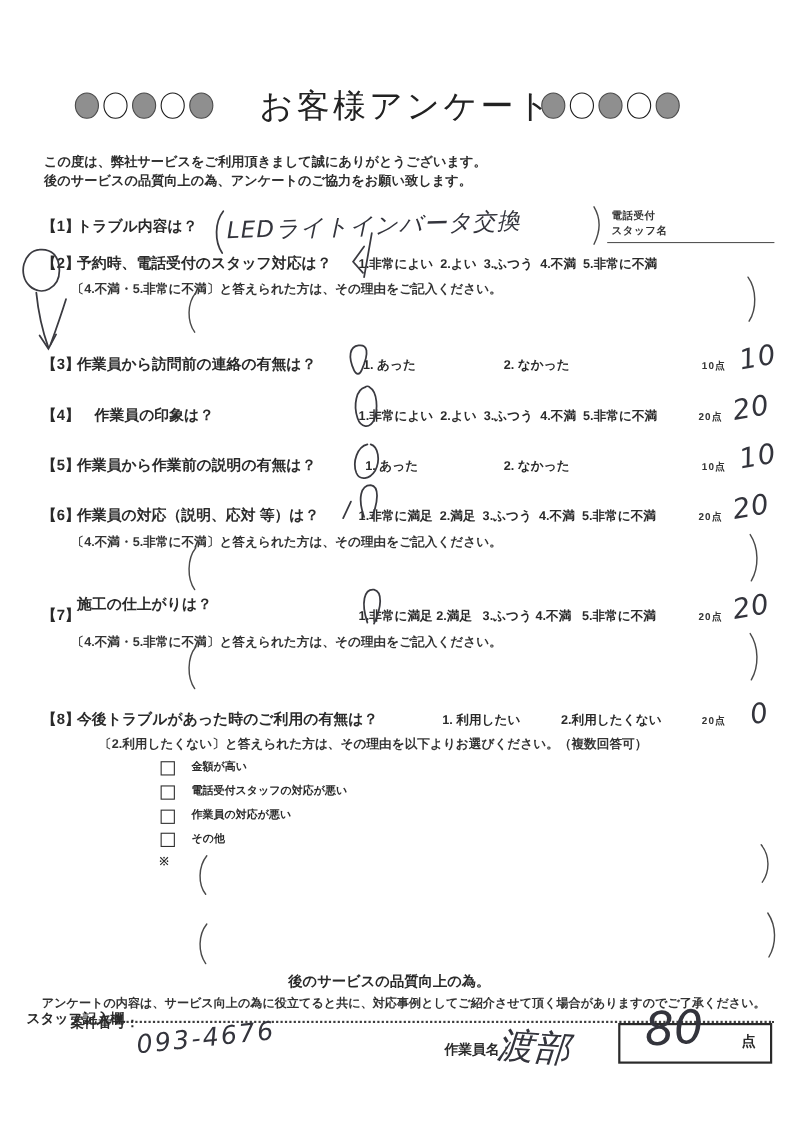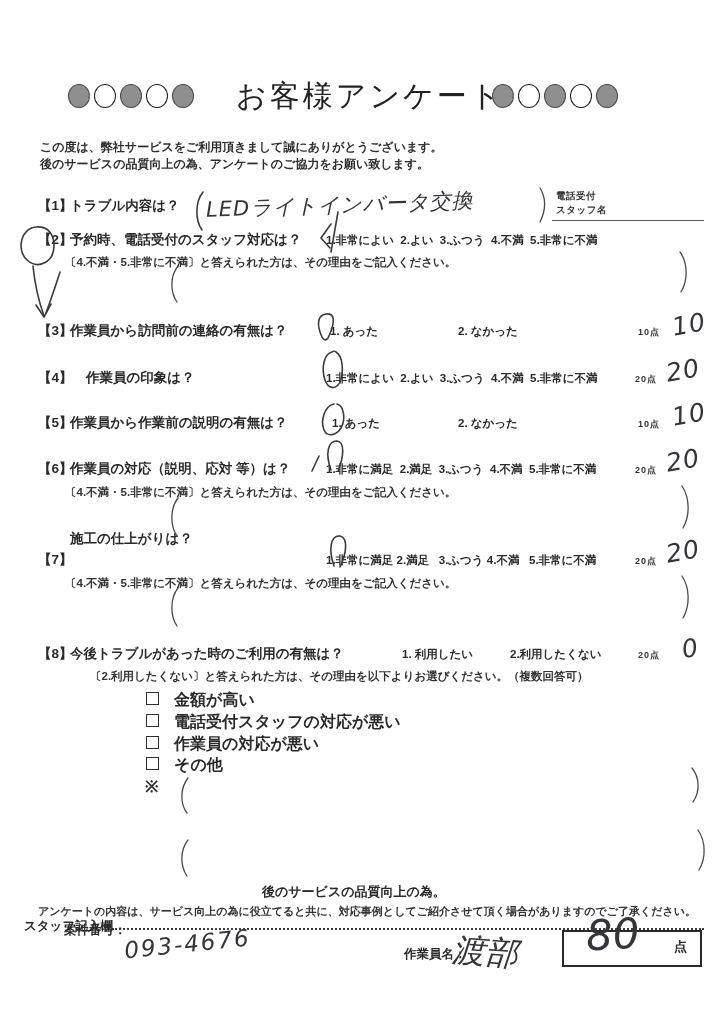--- a/index.html
+++ b/index.html
@@ -10,21 +10,21 @@
   .abs{position:absolute;white-space:pre;}
   .title{font-size:30px;font-weight:500;letter-spacing:3px;color:#222;}
   .introline{font-size:12px;font-weight:700;color:#2e2e2e;}
   .qno{font-size:13.5px;font-weight:700;color:#2a2a2a;}
   .qtext{font-size:13.5px;font-weight:700;color:#2a2a2a;}
   .opts{font-size:11.5px;font-weight:700;color:#2a2a2a;}
   .note{font-size:11.5px;font-weight:600;color:#333;}
   .tiny{font-size:9.5px;font-weight:600;color:#333;letter-spacing:0.5px;}
   .pts{font-size:9px;font-weight:600;color:#333;letter-spacing:1px;}
   .chk{width:11px;height:11px;border:1.5px solid #2f2f2f;background:#fff;}
-  .chklabel{font-size:16px;font-weight:700;color:#2a2a2a;}
+  .chklabel{font-size:10px;font-weight:700;color:#2a2a2a;}
   .hand{font-family:"DejaVu Sans", sans-serif;color:#33343c;font-style:italic;}
   .hand-num{font-size:25px;transform:rotate(-10deg);letter-spacing:1px;}
   .circrow{display:flex;gap:4px;}
   .circ{width:20px;height:22px;border-radius:50%;}
   .circ.filled{background:#8f8f8f;border:1.5px solid #4a4a4a;}
   .circ.open{background:#ffffff;border:1.8px solid #1d1d1d;}
   .underline{border-bottom:1.3px solid #555;}
   .dotline{border-top:2.4px dotted #3d3d3d;}
   .scorebox{border:2.5px solid #2a2a2a;background:#fff;}
   svg.overlay{position:absolute;left:0;top:0;pointer-events:none;}
@@ -91,21 +91,21 @@
   <div class="abs hand hand-num" style="left:672px;top:400px;">10</div>
 
   <div class="abs qno" style="left:38px;top:460px;">【6】</div>
   <div class="abs qtext" style="left:70px;top:460px;">作業員の対応（説明、応対 等）は？</div>
   <div class="abs opts" style="left:326px;top:462px;">1.非常に満足  2.満足  3.ふつう  4.不満  5.非常に不満</div>
   <div class="abs note" style="left:65px;top:485px;">〔4.不満・5.非常に不満〕と答えられた方は、その理由をご記入ください。</div>
   <div class="abs pts" style="left:635px;top:464px;">20点</div>
   <div class="abs hand hand-num" style="left:666px;top:446px;">20</div>
 
   <div class="abs qno" style="left:38px;top:551px;">【7】</div>
-  <div class="abs qtext" style="left:70px;top:530px;">施工の仕上がりは？</div>
+  <div class="abs qtext" style="left:70px;top:541px;">施工の仕上がりは？</div>
   <div class="abs opts" style="left:326px;top:553px;">1.非常に満足 2.満足   3.ふつう 4.不満   5.非常に不満</div>
   <div class="abs note" style="left:65px;top:576px;">〔4.不満・5.非常に不満〕と答えられた方は、その理由をご記入ください。</div>
   <div class="abs pts" style="left:635px;top:555px;">20点</div>
   <div class="abs hand hand-num" style="left:666px;top:537px;">20</div>
 
   <div class="abs qno" style="left:38px;top:645px;">【8】</div>
   <div class="abs qtext" style="left:70px;top:645px;">今後トラブルがあった時のご利用の有無は？</div>
   <div class="abs opts" style="left:402px;top:647px;">1. 利用したい</div>
   <div class="abs opts" style="left:510px;top:647px;">2.利用したくない</div>
   <div class="abs pts" style="left:638px;top:649px;">20点</div>

